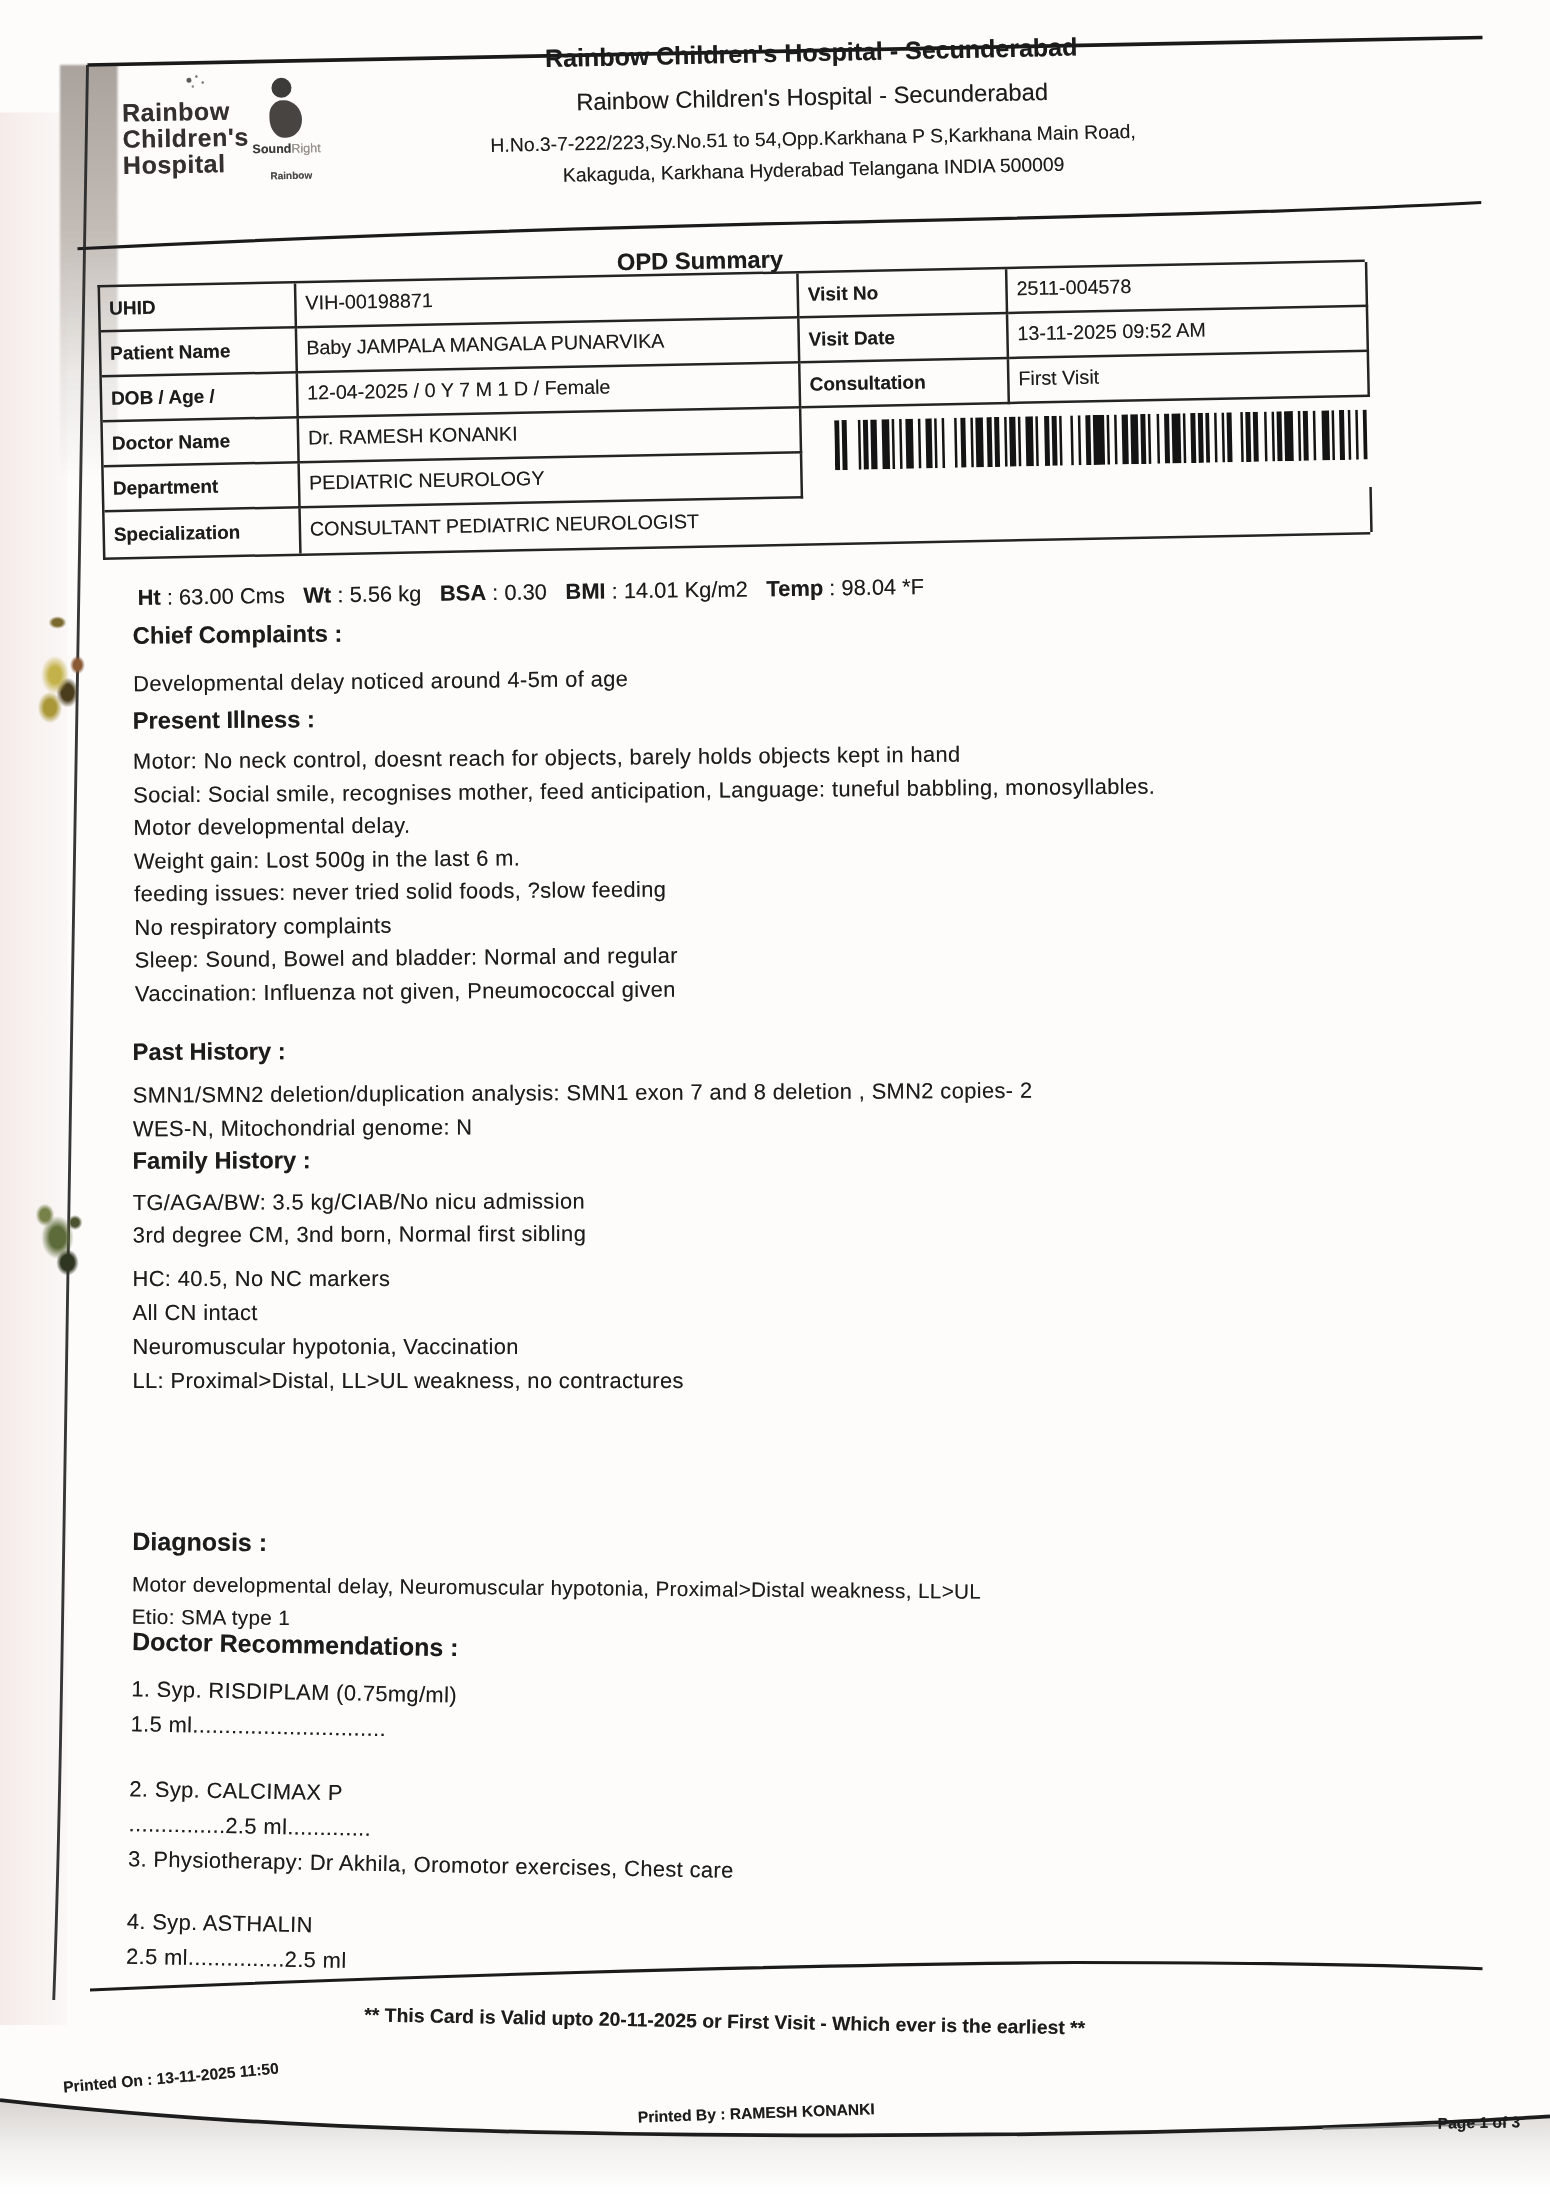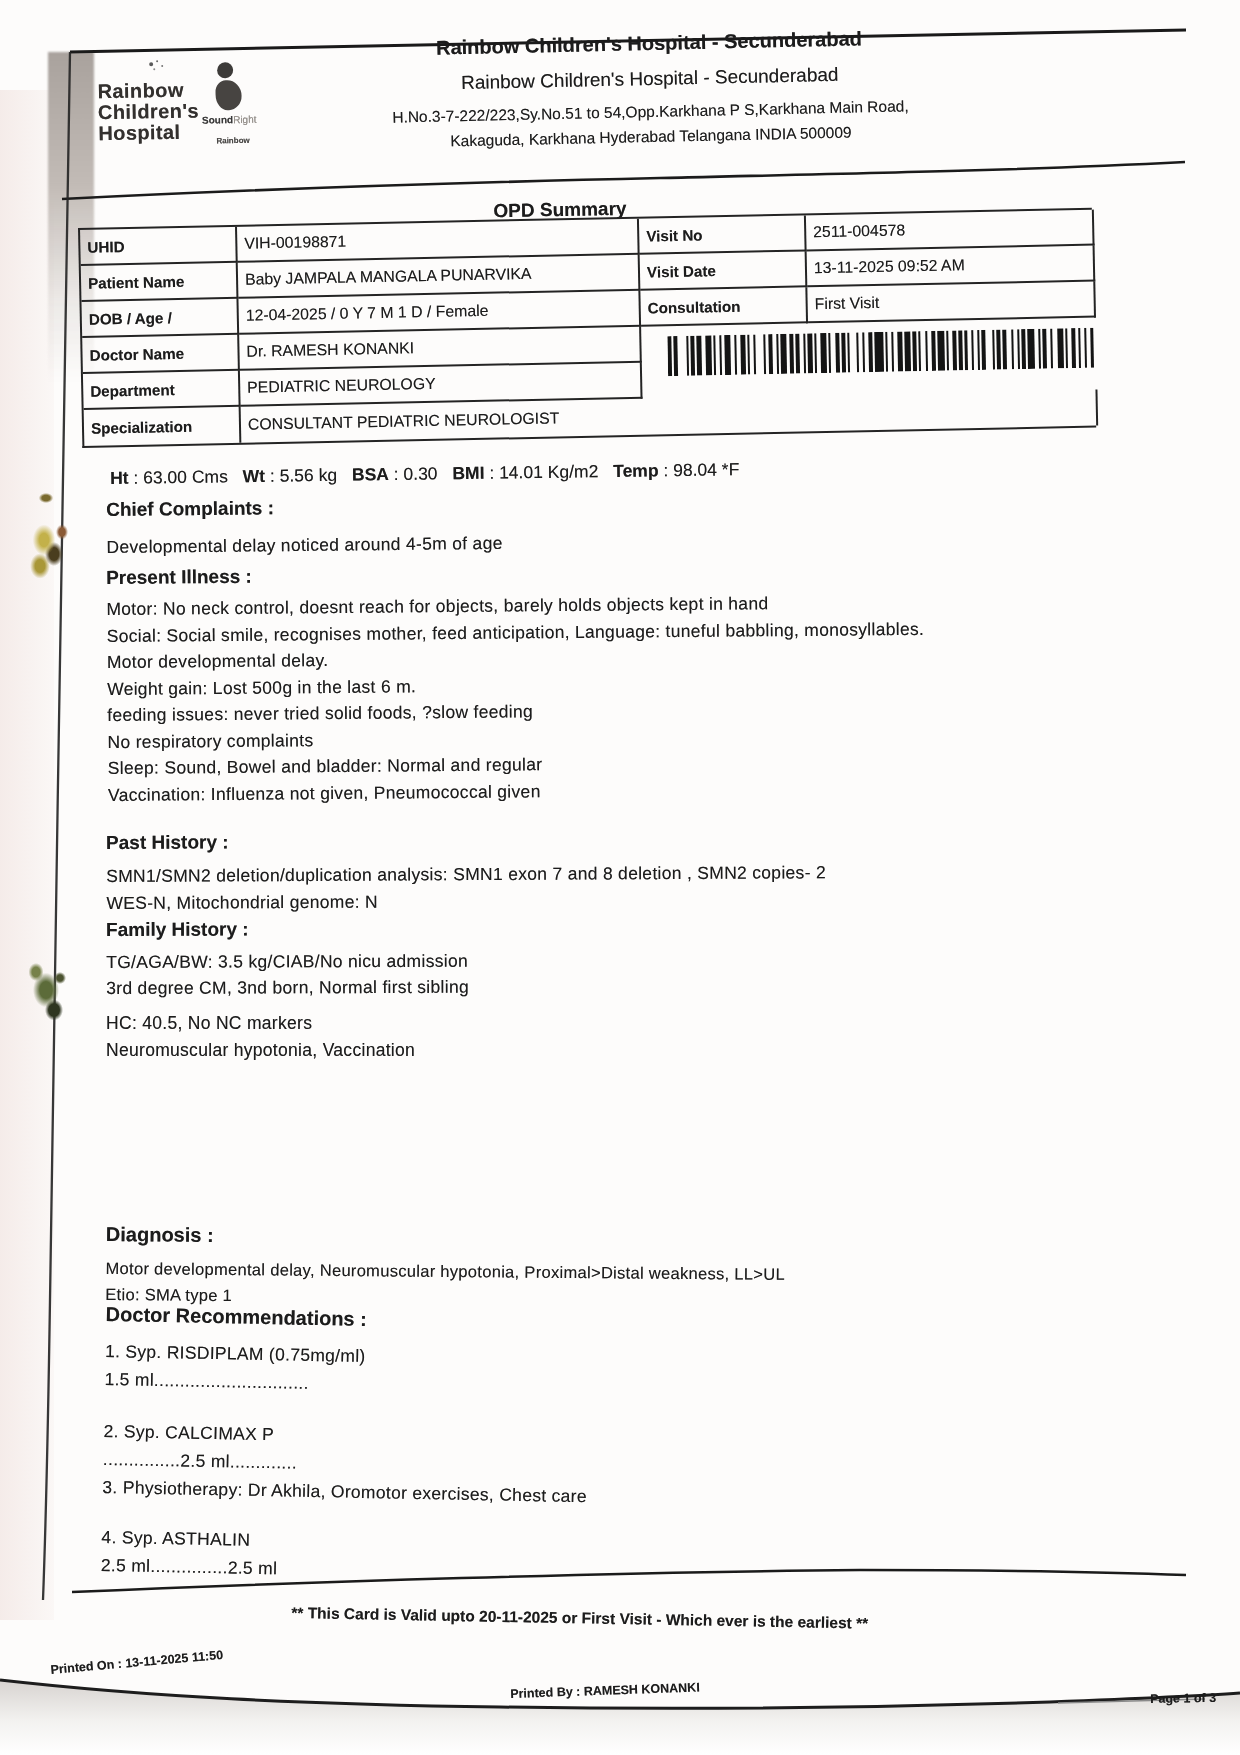--- a/index.html
+++ b/index.html
@@ -363,21 +363,23 @@
     <h3>Family History :</h3>
     <div class="lines">
       <div>TG/AGA/BW: 3.5 kg/CIAB/No nicu admission</div>
       <div>3rd degree CM, 3nd born, Normal first sibling</div>
     </div>
   </div>
 
   <div class="sec s-exam">
     <div class="lines">
       <div>HC: 40.5, No NC markers</div>
+      <div>All CN intact</div>
       <div>Neuromuscular hypotonia, Vaccination</div>
+      <div>LL: Proximal&gt;Distal, LL&gt;UL weakness, no contractures</div>
     </div>
   </div>
 
   <div class="sec s-diag">
     <h3>Diagnosis :</h3>
     <div class="lines">
       <div>Motor developmental delay, Neuromuscular hypotonia, Proximal&gt;Distal weakness, LL&gt;UL</div>
       <div>Etio: SMA type 1</div>
     </div>
   </div>

